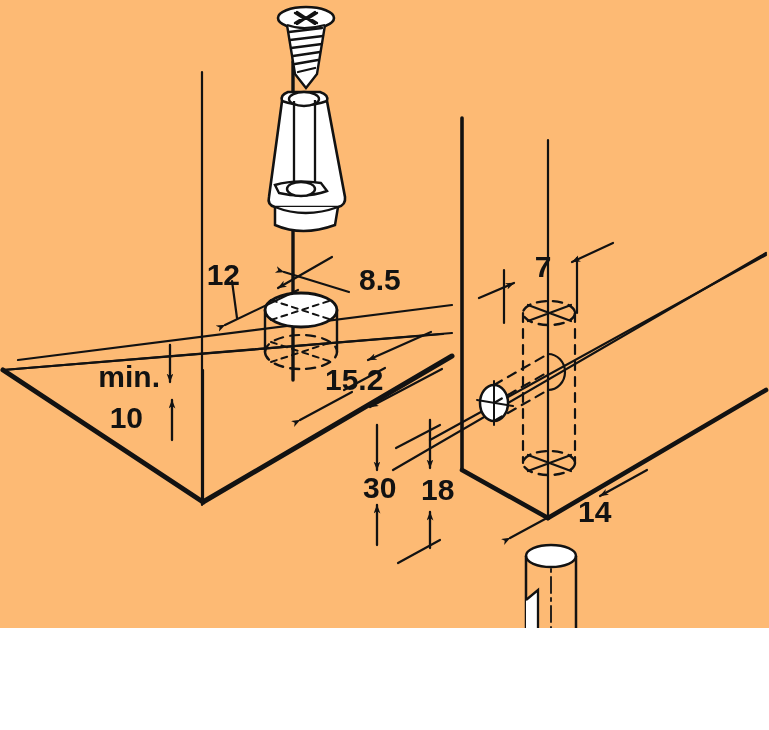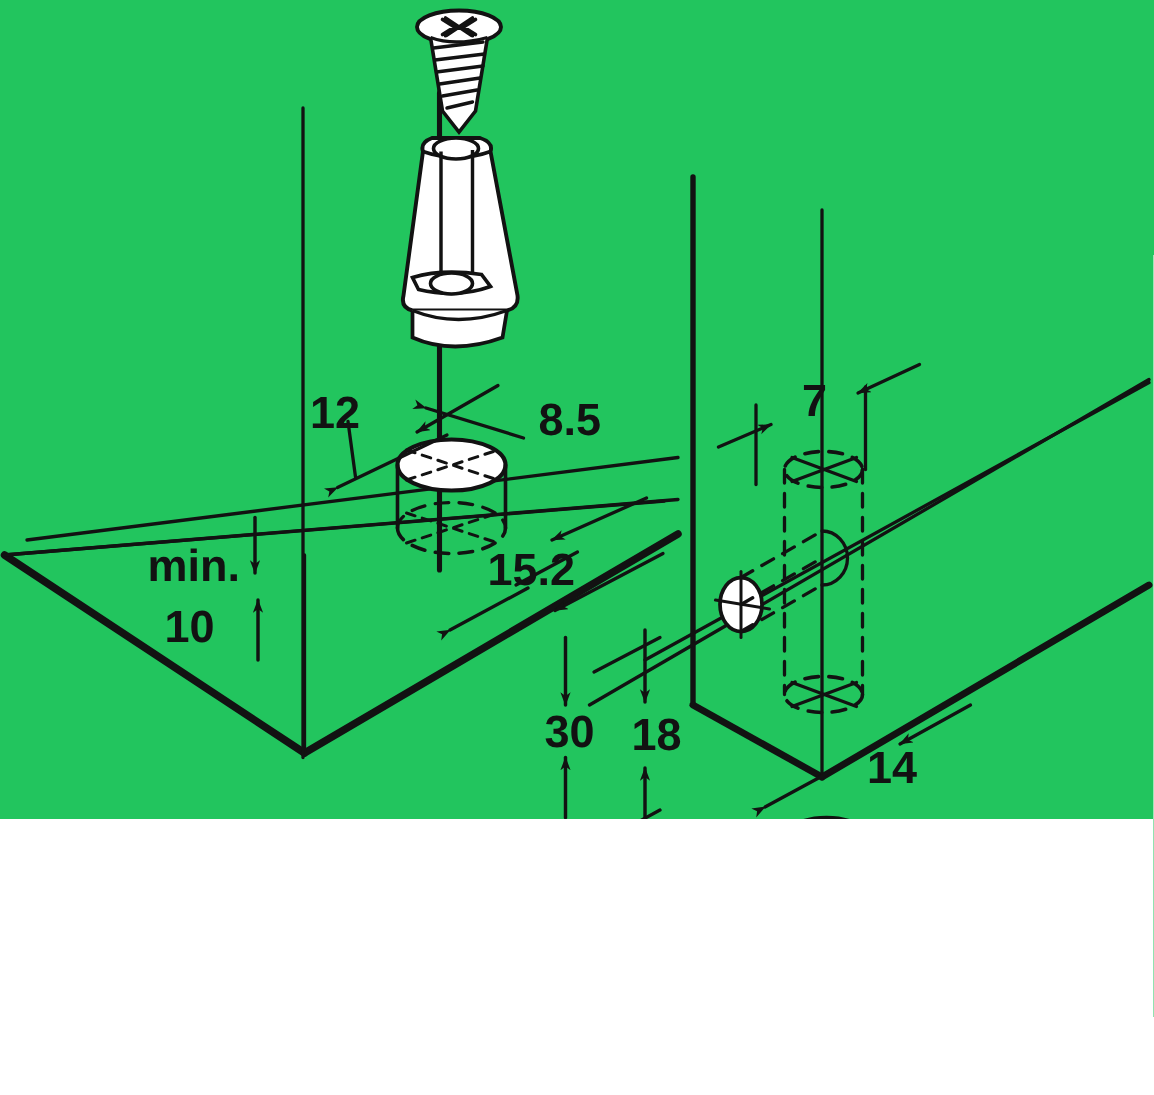--- a/index.html
+++ b/index.html
@@ -6,22 +6,22 @@
     margin: 0;
     padding: 0;
     background: #ffffff;
   }
   body {
     font-family: "Liberation Sans", sans-serif;
   }
   #stage {
     position: relative;
     width: 769px;
-    height: 546px;
-    background: #22c55e;
+    height: 628px;
+    background: #fdba74;
     overflow: hidden;
   }
   svg#drawing {
     display: block;
     width: 769px;
     height: 730px;
   }
   .dimtext {
     font-family: "Liberation Sans", sans-serif;
     font-weight: bold;

